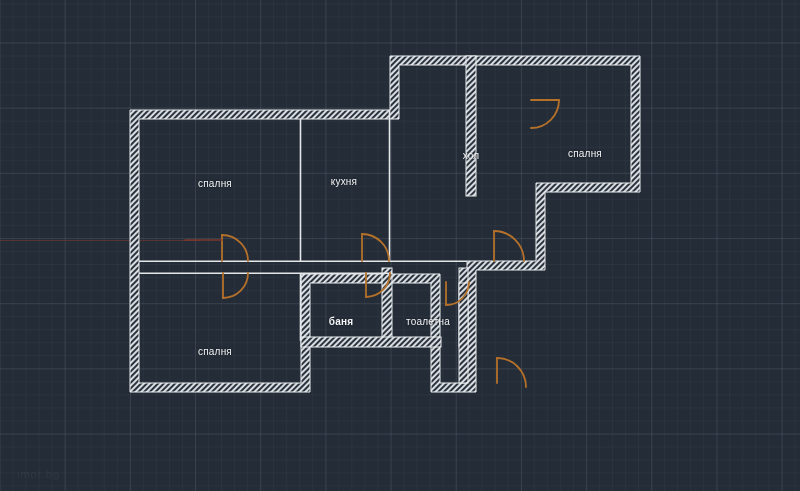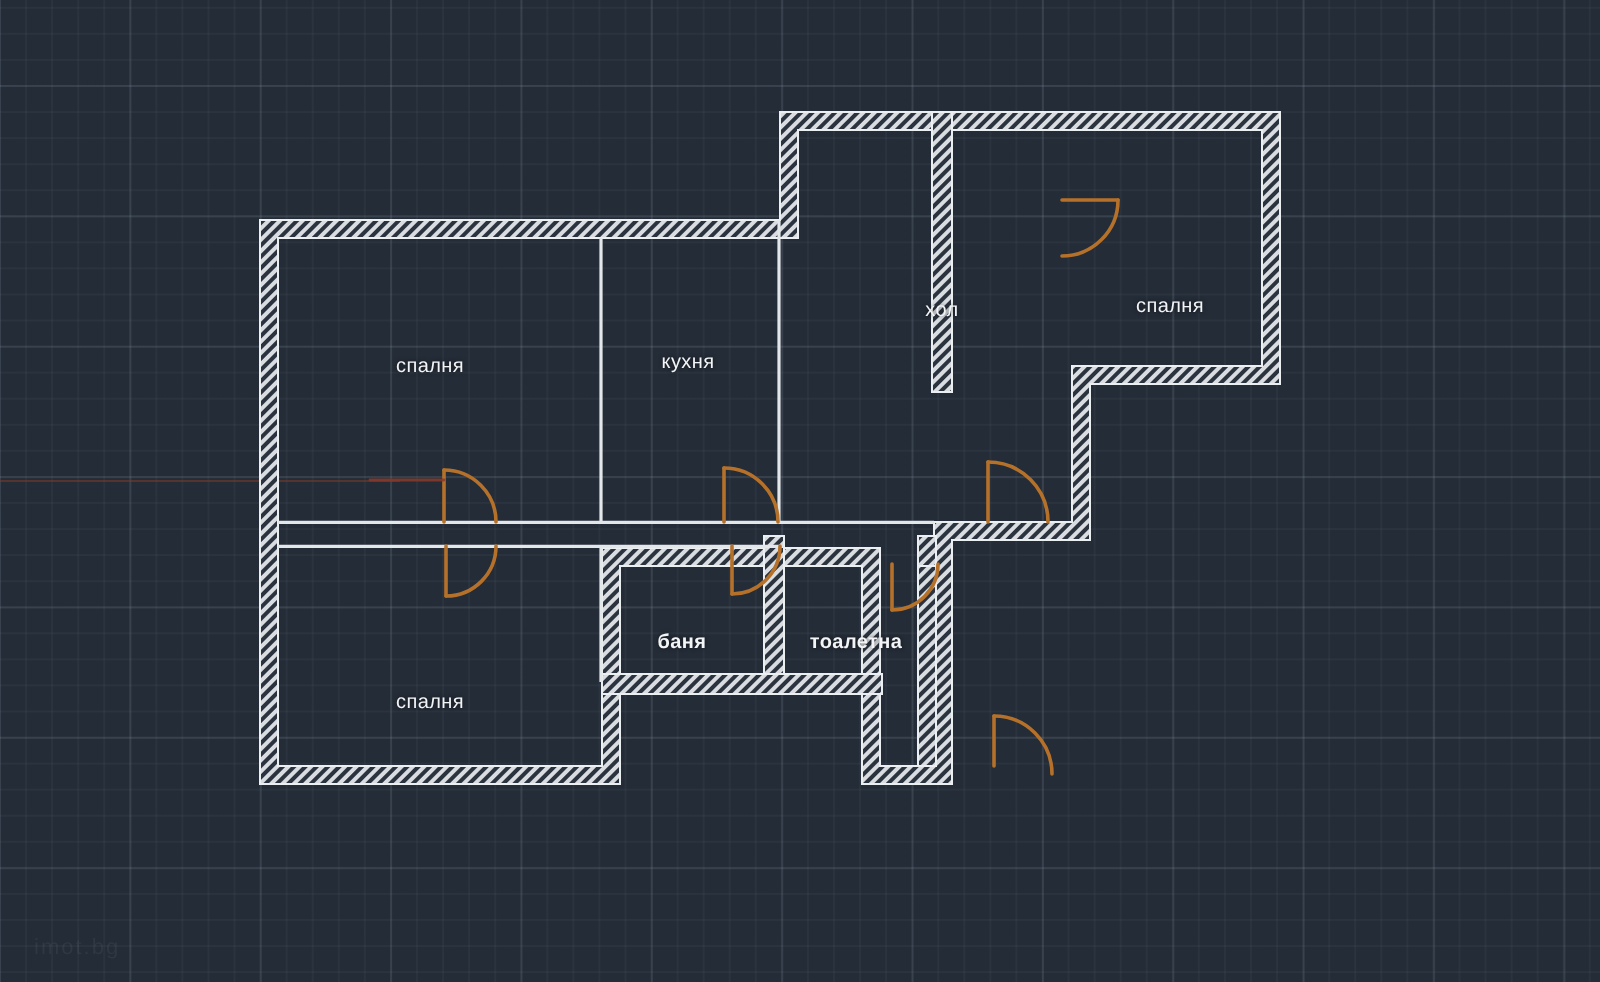--- a/index.html
+++ b/index.html
@@ -179,17 +179,17 @@
       </g>
     </g>
   </svg>
 
   <div class="room-label" style="left:215px; top:184px;">спалня</div>
   <div class="room-label" style="left:344px; top:182px;">кухня</div>
   <div class="room-label" style="left:471px; top:156px;">хол</div>
   <div class="room-label" style="left:585px; top:154px;">спалня</div>
   <div class="room-label" style="left:215px; top:352px;">спалня</div>
   <div class="room-label" style="left:341px; top:322px;font-weight:bold;">баня</div>
-  <div class="room-label" style="left:428px; top:322px;font-weight:bold;">тоалетна</div>
+  <div class="room-label" style="left:428px; top:322px;">тоалетна</div>
 
   <div id="watermark">imot.bg</div>
 
 </div>
 
 </body></html>

